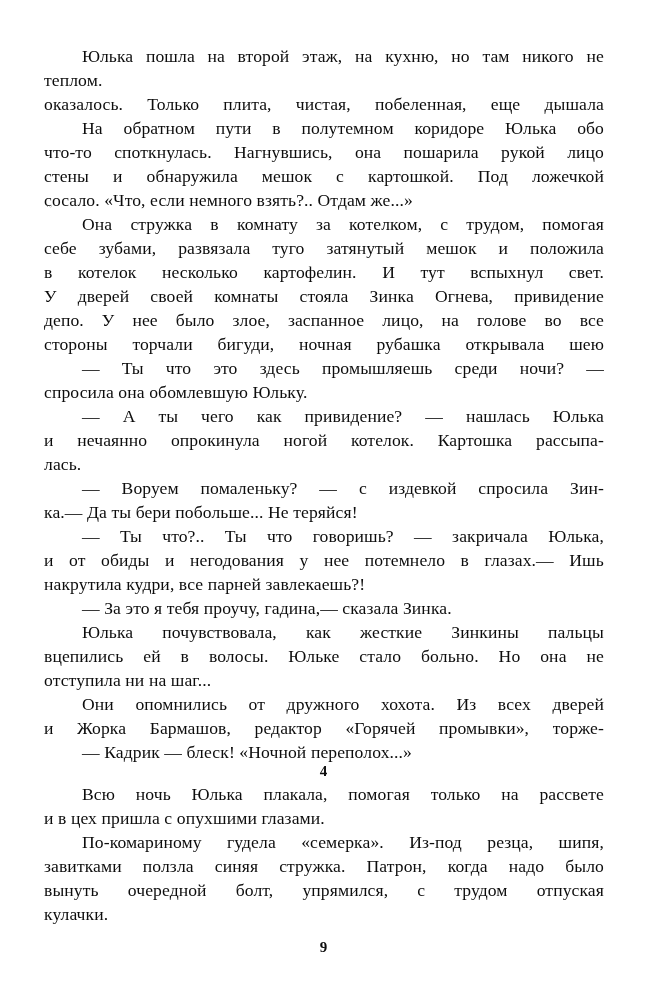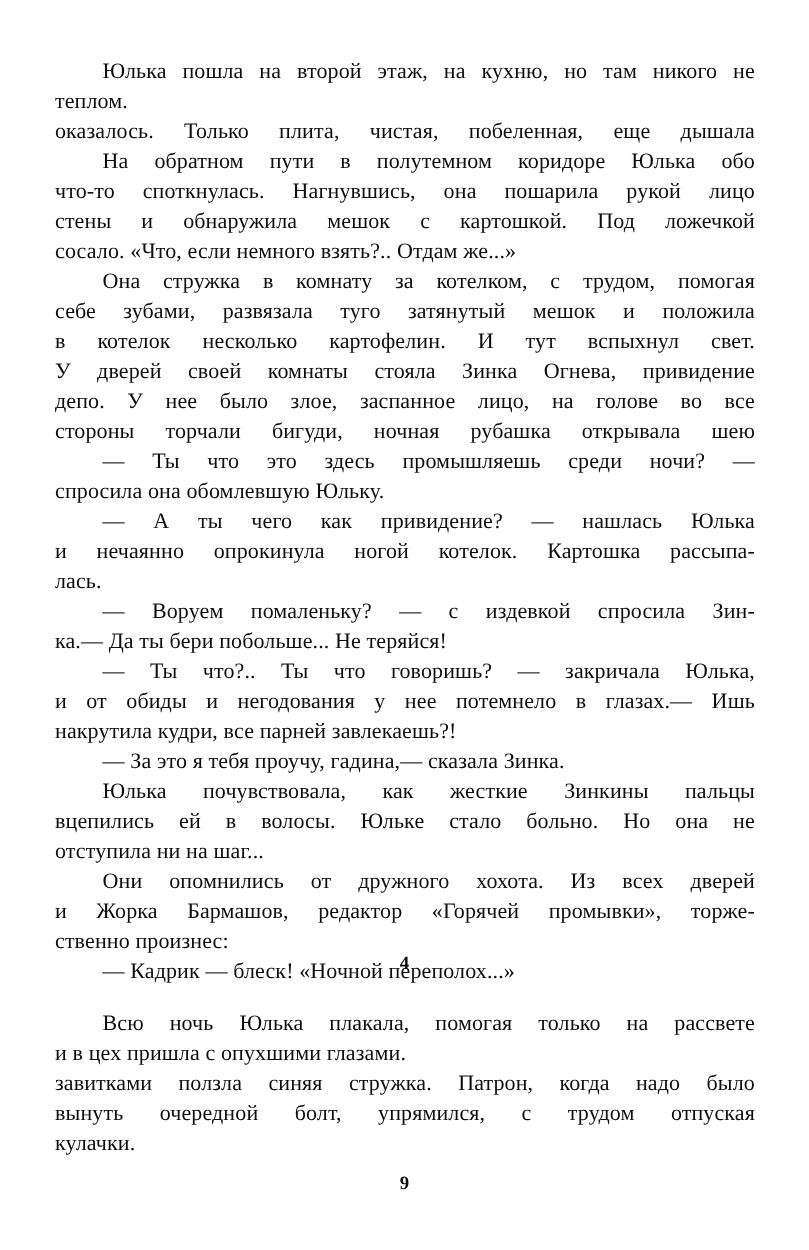--- a/index.html
+++ b/index.html
@@ -85,21 +85,21 @@
     text-align: center;
     font-size: 15px;
     font-weight: bold;
     line-height: 18px;
   }
 
   
   #text-block-2 {
     position: absolute;
     left: 44px;
-    top: 806px;
+    top: 782px;
     width: 560px;
   }
 
   
   #folio {
     position: absolute;
     left: 0;
     top: 938px;
     width: 647px;
     text-align: center;
@@ -366,21 +366,20 @@
         </div>
         <div class="line just">
           <span class="w">и</span>
           <span class="w">Жорка</span>
           <span class="w">Бармашов,</span>
           <span class="w">редактор</span>
           <span class="w">«Горячей</span>
           <span class="w">промывки»,</span>
           <span class="w">торже-</span>
         </div>
-        <div class="line flush">ственно произнес:</div>
       </div>
       <div class="para">
         <div class="line indent flush">— Кадрик — блеск! «Ночной переполох...»</div>
       </div>
     </div>
 
   <span id="margin-speck">·◦</span>
 
   <div id="section-break">4</div>
 
@@ -392,20 +391,28 @@
           <span class="w">Юлька</span>
           <span class="w">плакала,</span>
           <span class="w">помогая</span>
           <span class="w">только</span>
           <span class="w">на</span>
           <span class="w">рассвете</span>
         </div>
         <div class="line flush">и в цех пришла с опухшими глазами.</div>
       </div>
       <div class="para">
+        <div class="line just indent">
+          <span class="w">По-комариному</span>
+          <span class="w">гудела</span>
+          <span class="w">«семерка».</span>
+          <span class="w">Из-под</span>
+          <span class="w">резца,</span>
+          <span class="w">шипя,</span>
+        </div>
         <div class="line just">
           <span class="w">завитками</span>
           <span class="w">ползла</span>
           <span class="w">синяя</span>
           <span class="w">стружка.</span>
           <span class="w">Патрон,</span>
           <span class="w">когда</span>
           <span class="w">надо</span>
           <span class="w">было</span>
         </div>

